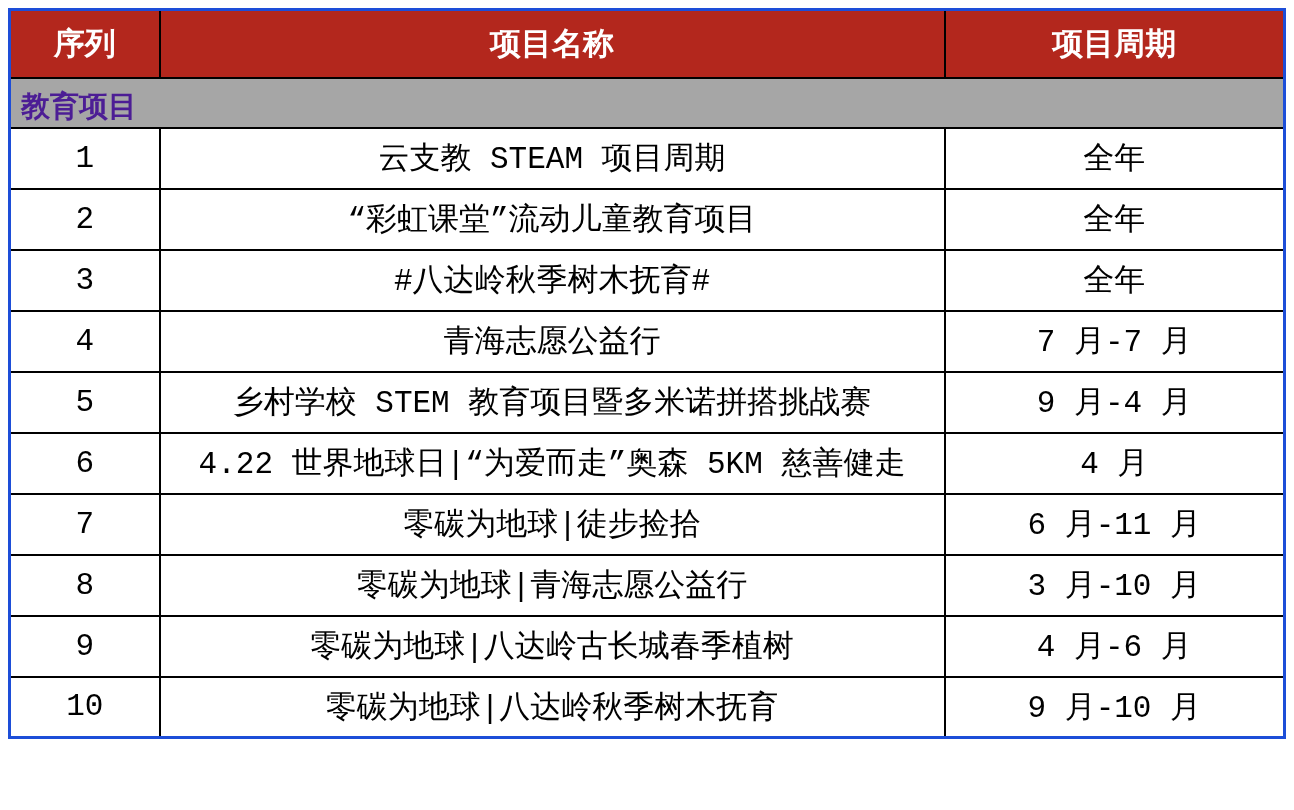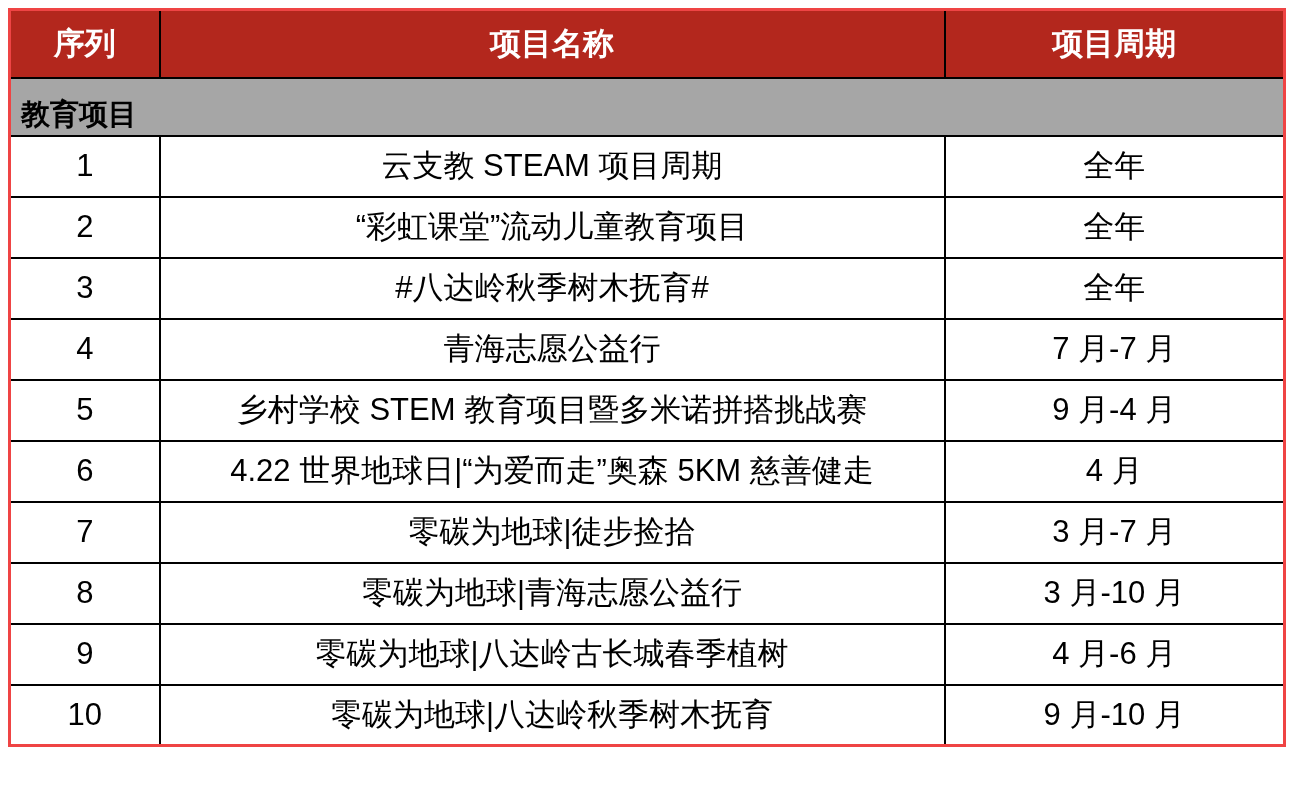--- a/index.html
+++ b/index.html
@@ -12,21 +12,22 @@
     width: 1294px;
     height: 810px;
     box-sizing: border-box;
     padding: 8px 11px 12px 8px;
     background: #ffffff;
   }
   table.projects {
     border-collapse: collapse;
     table-layout: fixed;
     width: 1275px;
-    border: 3px solid #ef4444;
+    border: 3px solid #1d4ed8;
+    font-family: Liberation Mono, monospace;
   }
   table.projects th,
   table.projects td {
     border: 2px solid #000000;
     box-sizing: border-box;
     overflow: hidden;
     white-space: nowrap;
     vertical-align: middle;
   }
   col.c-index  { width: 150px; }
@@ -37,26 +38,26 @@
     background: #B3271D;
     color: #ffffff;
     font-weight: bold;
     font-size: 31px;
     text-align: center;
     height: 68px;
     padding: 0;
   }
   tr.section-row td {
     background: #A6A6A6;
-    color: #000000;
+    color: #4c1d95;
     font-weight: bold;
     font-size: 29px;
     text-align: left;
     height: 50px;
-    padding: 16px 0 0 10px;
+    padding: 8px 0 0 10px;
   }
   tr.data-row td {
     background: #ffffff;
     color: #000000;
     font-size: 31px;
     text-align: center;
     height: 61px;
     padding: 0 4px;
   }
 </style>
@@ -107,21 +108,21 @@
         <td>9 月-4 月</td>
       </tr>
       <tr class="data-row">
         <td>6</td>
         <td>4.22 世界地球日|“为爱而走”奥森 5KM 慈善健走</td>
         <td>4 月</td>
       </tr>
       <tr class="data-row">
         <td>7</td>
         <td>零碳为地球|徒步捡拾</td>
-        <td>3 月-7 月</td>
+        <td>6 月-11 月</td>
       </tr>
       <tr class="data-row">
         <td>8</td>
         <td>零碳为地球|青海志愿公益行</td>
         <td>3 月-10 月</td>
       </tr>
       <tr class="data-row">
         <td>9</td>
         <td>零碳为地球|八达岭古长城春季植树</td>
         <td>4 月-6 月</td>

